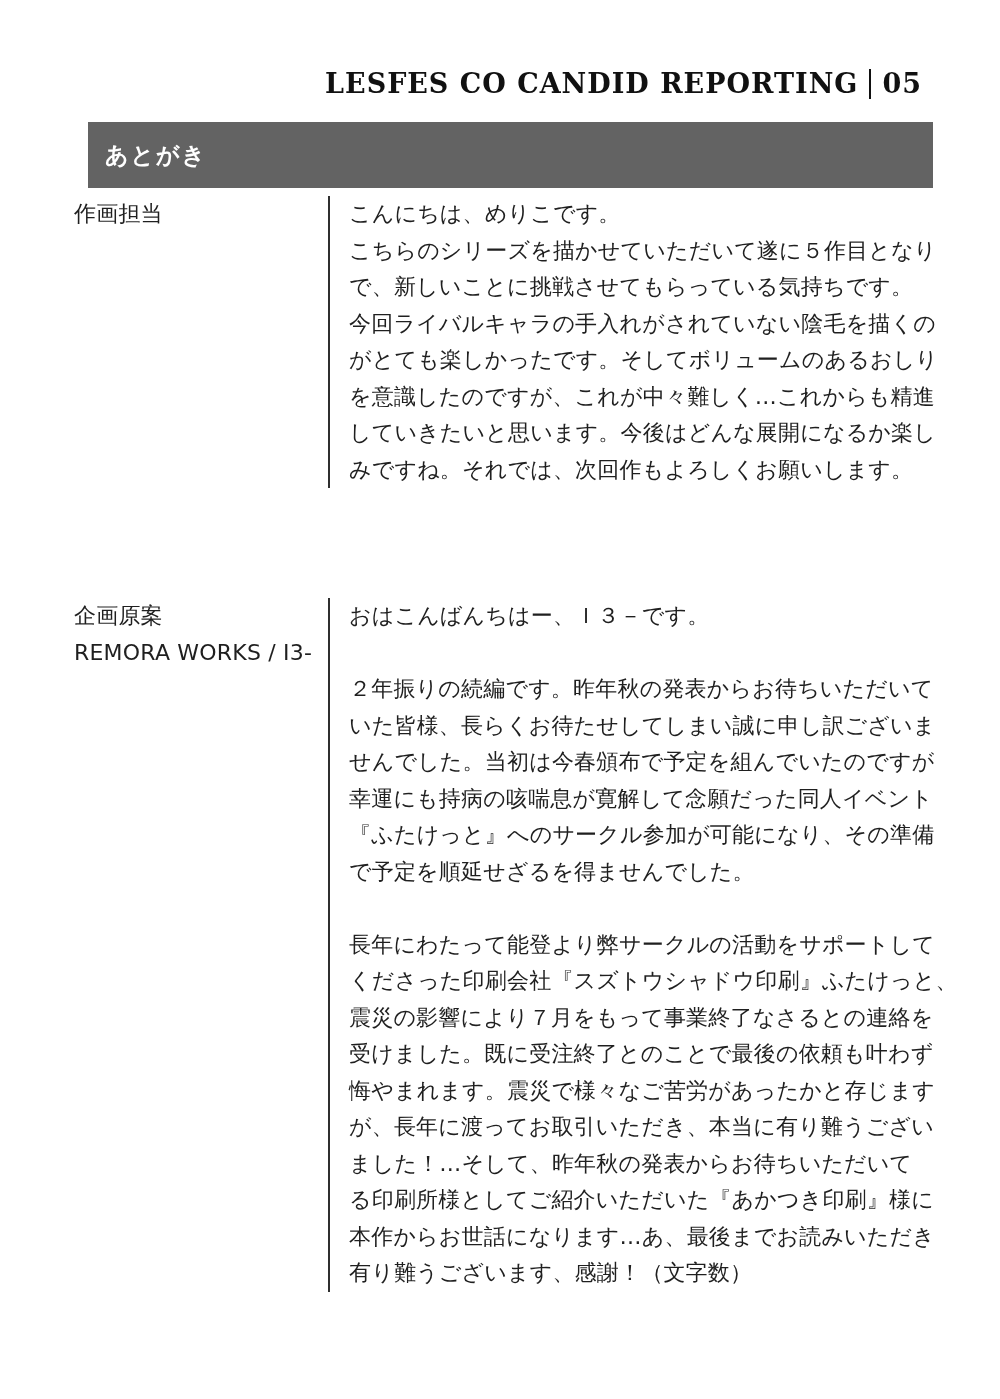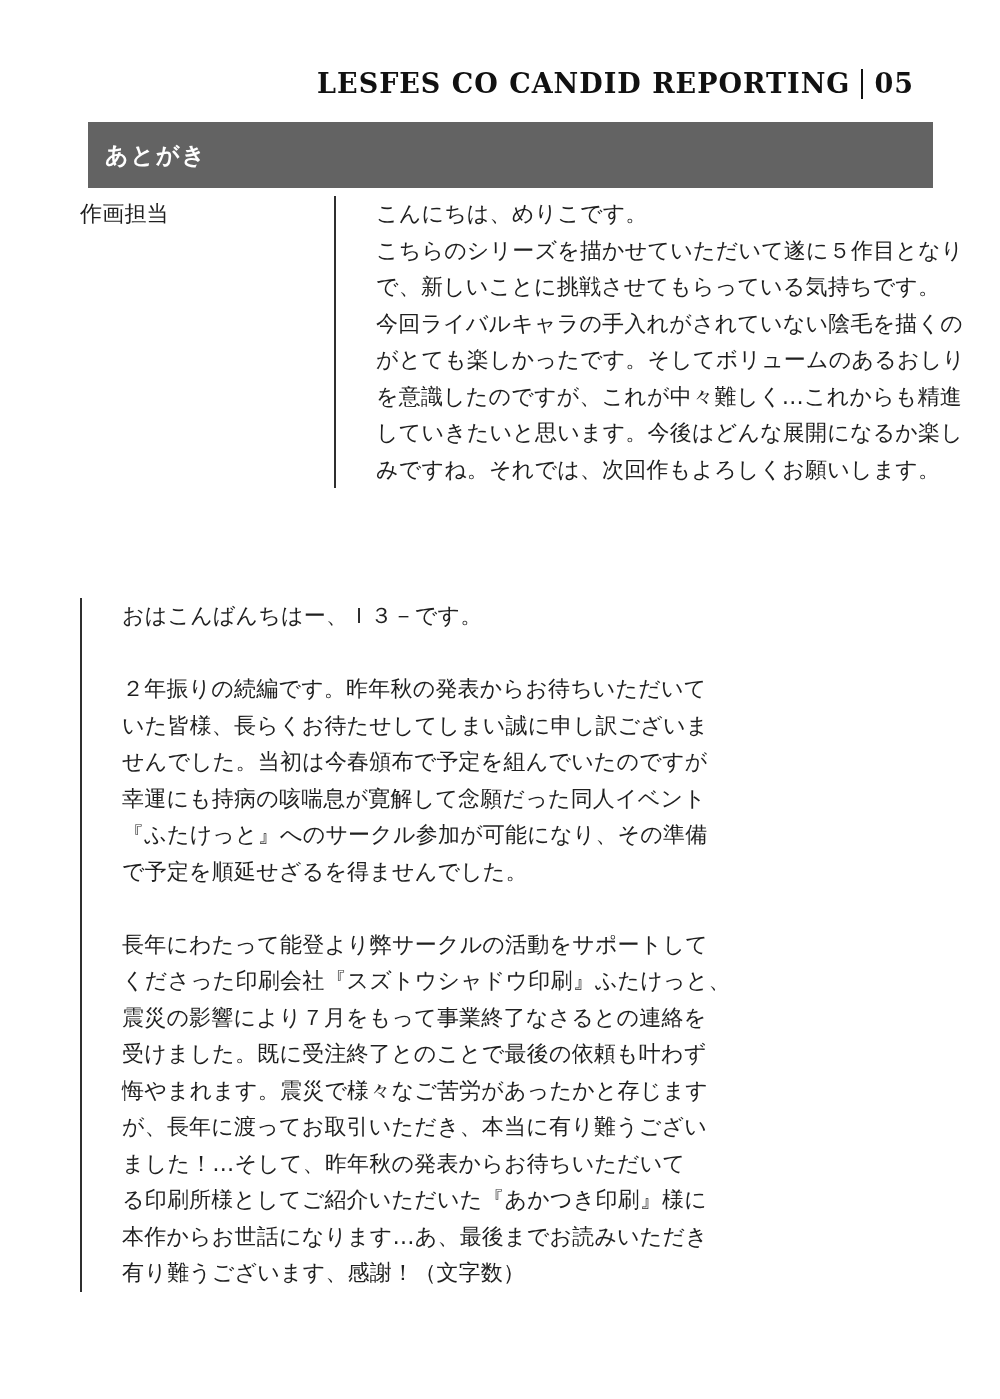--- a/index.html
+++ b/index.html
@@ -8,43 +8,43 @@
     --banner-text:#ffffff;
     --divider:#2f2f2f;
   }
   *{margin:0;padding:0;box-sizing:border-box;}
   html,body{background:#ffffff;}
   body{
     width:1000px;height:1399px;position:relative;overflow:hidden;
     font-family:"DejaVu Sans",sans-serif;color:var(--text-color);
   }
   .page-header{
-    position:absolute;top:68px;right:86px;
+    position:absolute;top:68px;right:78px;
     font-family:"DejaVu Serif","Liberation Serif",serif;
     font-weight:bold;font-size:27px;letter-spacing:1px;color:#111111;
     white-space:nowrap;display:flex;align-items:center;
   }
   .header-bar{
     display:inline-block;width:2px;height:30px;background:#111111;
     margin:0 11px;
   }
   .banner{
     position:absolute;left:88px;top:122px;width:845px;height:66px;
     background:var(--banner-bg);color:var(--banner-text);
     display:flex;align-items:center;padding-left:17px;
     font-size:23px;font-weight:bold;letter-spacing:2px;
   }
   .section{
-    position:absolute;left:80px;display:flex;align-items:stretch;
+    position:absolute;left:74px;display:flex;align-items:stretch;
   }
   .section-1{top:196px;}
   .section-2{top:598px;}
   .labels{width:254px;flex:none;}
   .vdiv{flex:none;width:2px;background:var(--divider);}
-  .content{flex:none;padding-left:40px;}
+  .content{flex:none;padding-left:19px;}
   .line{
     height:36.5px;line-height:36.5px;font-size:22px;
     white-space:nowrap;letter-spacing:0.2px;
   }
 </style>
 </head>
 <body>
 
 <div class="page-header">
   <span>LESFES CO CANDID REPORTING</span>
@@ -67,20 +67,24 @@
       <div class="line">で、新しいことに挑戦させてもらっている気持ちです。</div>
       <div class="line">今回ライバルキャラの手入れがされていない陰毛を描くの</div>
       <div class="line">がとても楽しかったです。そしてボリュームのあるおしり</div>
       <div class="line">を意識したのですが、これが中々難しく…これからも精進</div>
       <div class="line">していきたいと思います。今後はどんな展開になるか楽し</div>
       <div class="line">みですね。それでは、次回作もよろしくお願いします。</div>
     </div>
 </div>
 
 <div class="section section-2">
+  <div class="labels">
+      <div class="line">企画原案</div>
+      <div class="line">REMORA WORKS / I3-</div>
+    </div>
   <div class="vdiv"></div>
   <div class="content">
       <div class="line">おはこんばんちはー、Ｉ３－です。</div>
       <div class="line"></div>
       <div class="line">２年振りの続編です。昨年秋の発表からお待ちいただいて</div>
       <div class="line">いた皆様、長らくお待たせしてしまい誠に申し訳ございま</div>
       <div class="line">せんでした。当初は今春頒布で予定を組んでいたのですが</div>
       <div class="line">幸運にも持病の咳喘息が寛解して念願だった同人イベント</div>
       <div class="line">『ふたけっと』へのサークル参加が可能になり、その準備</div>
       <div class="line">で予定を順延せざるを得ませんでした。</div>

